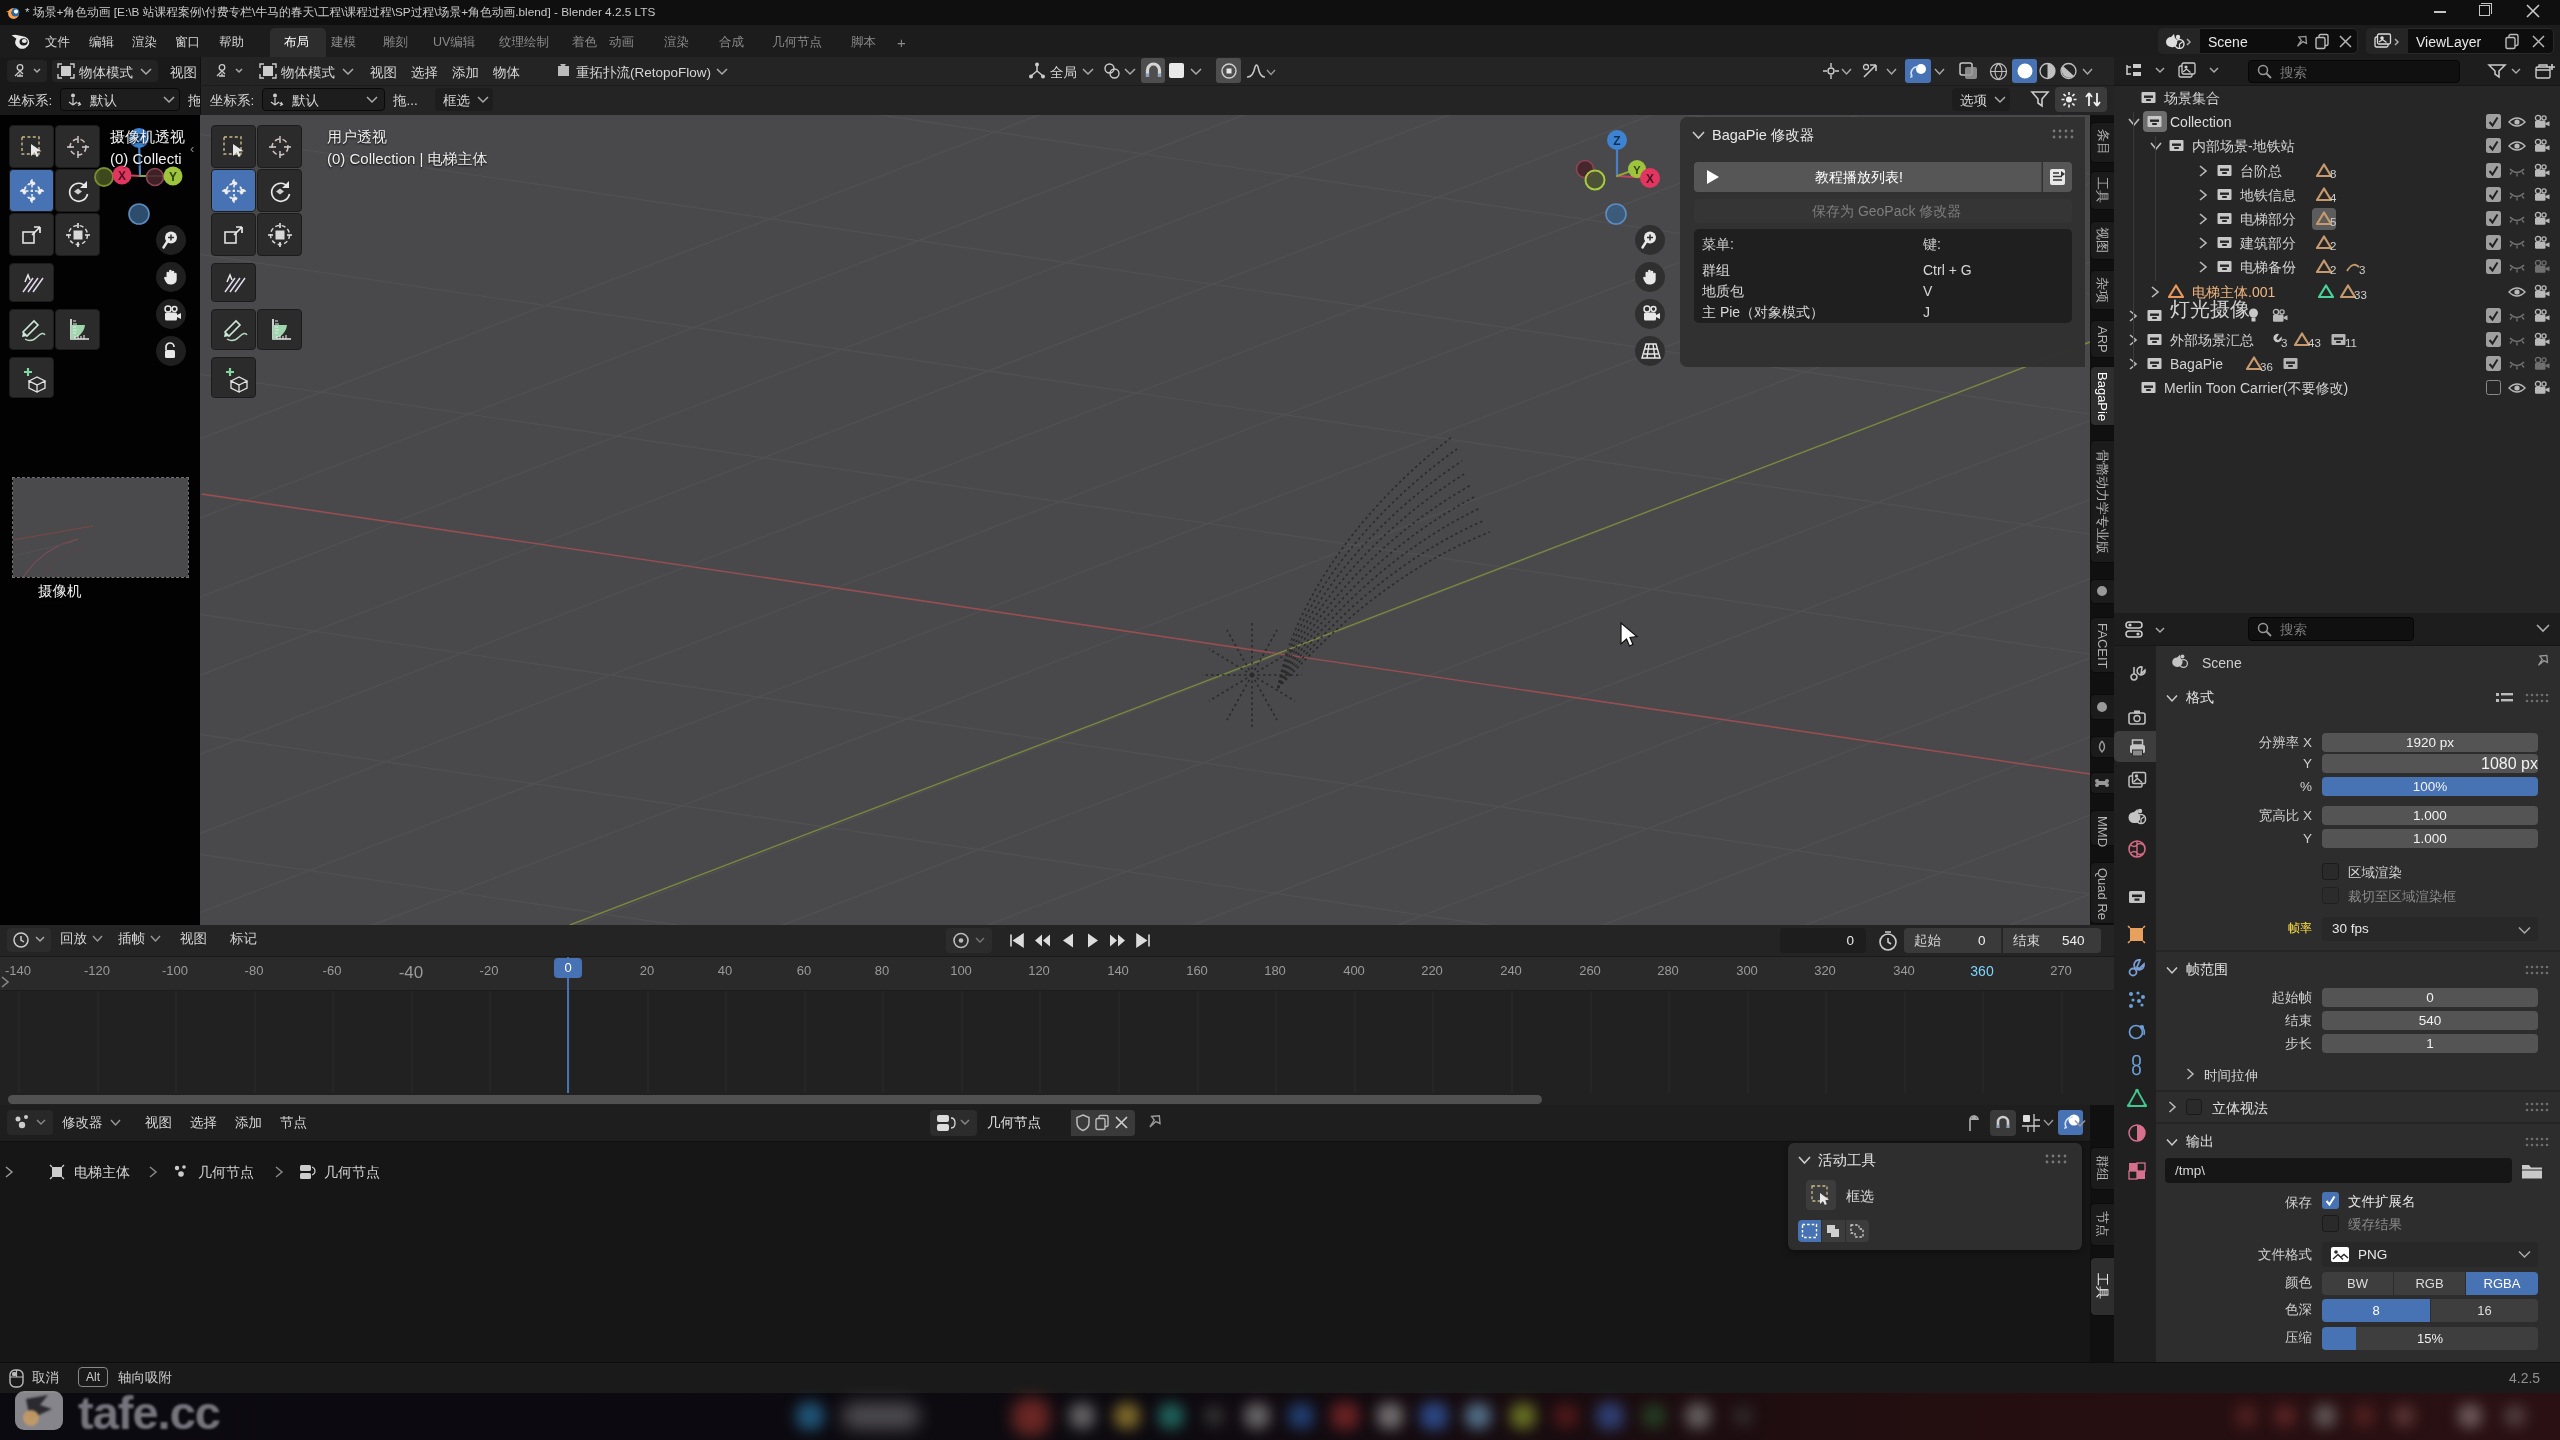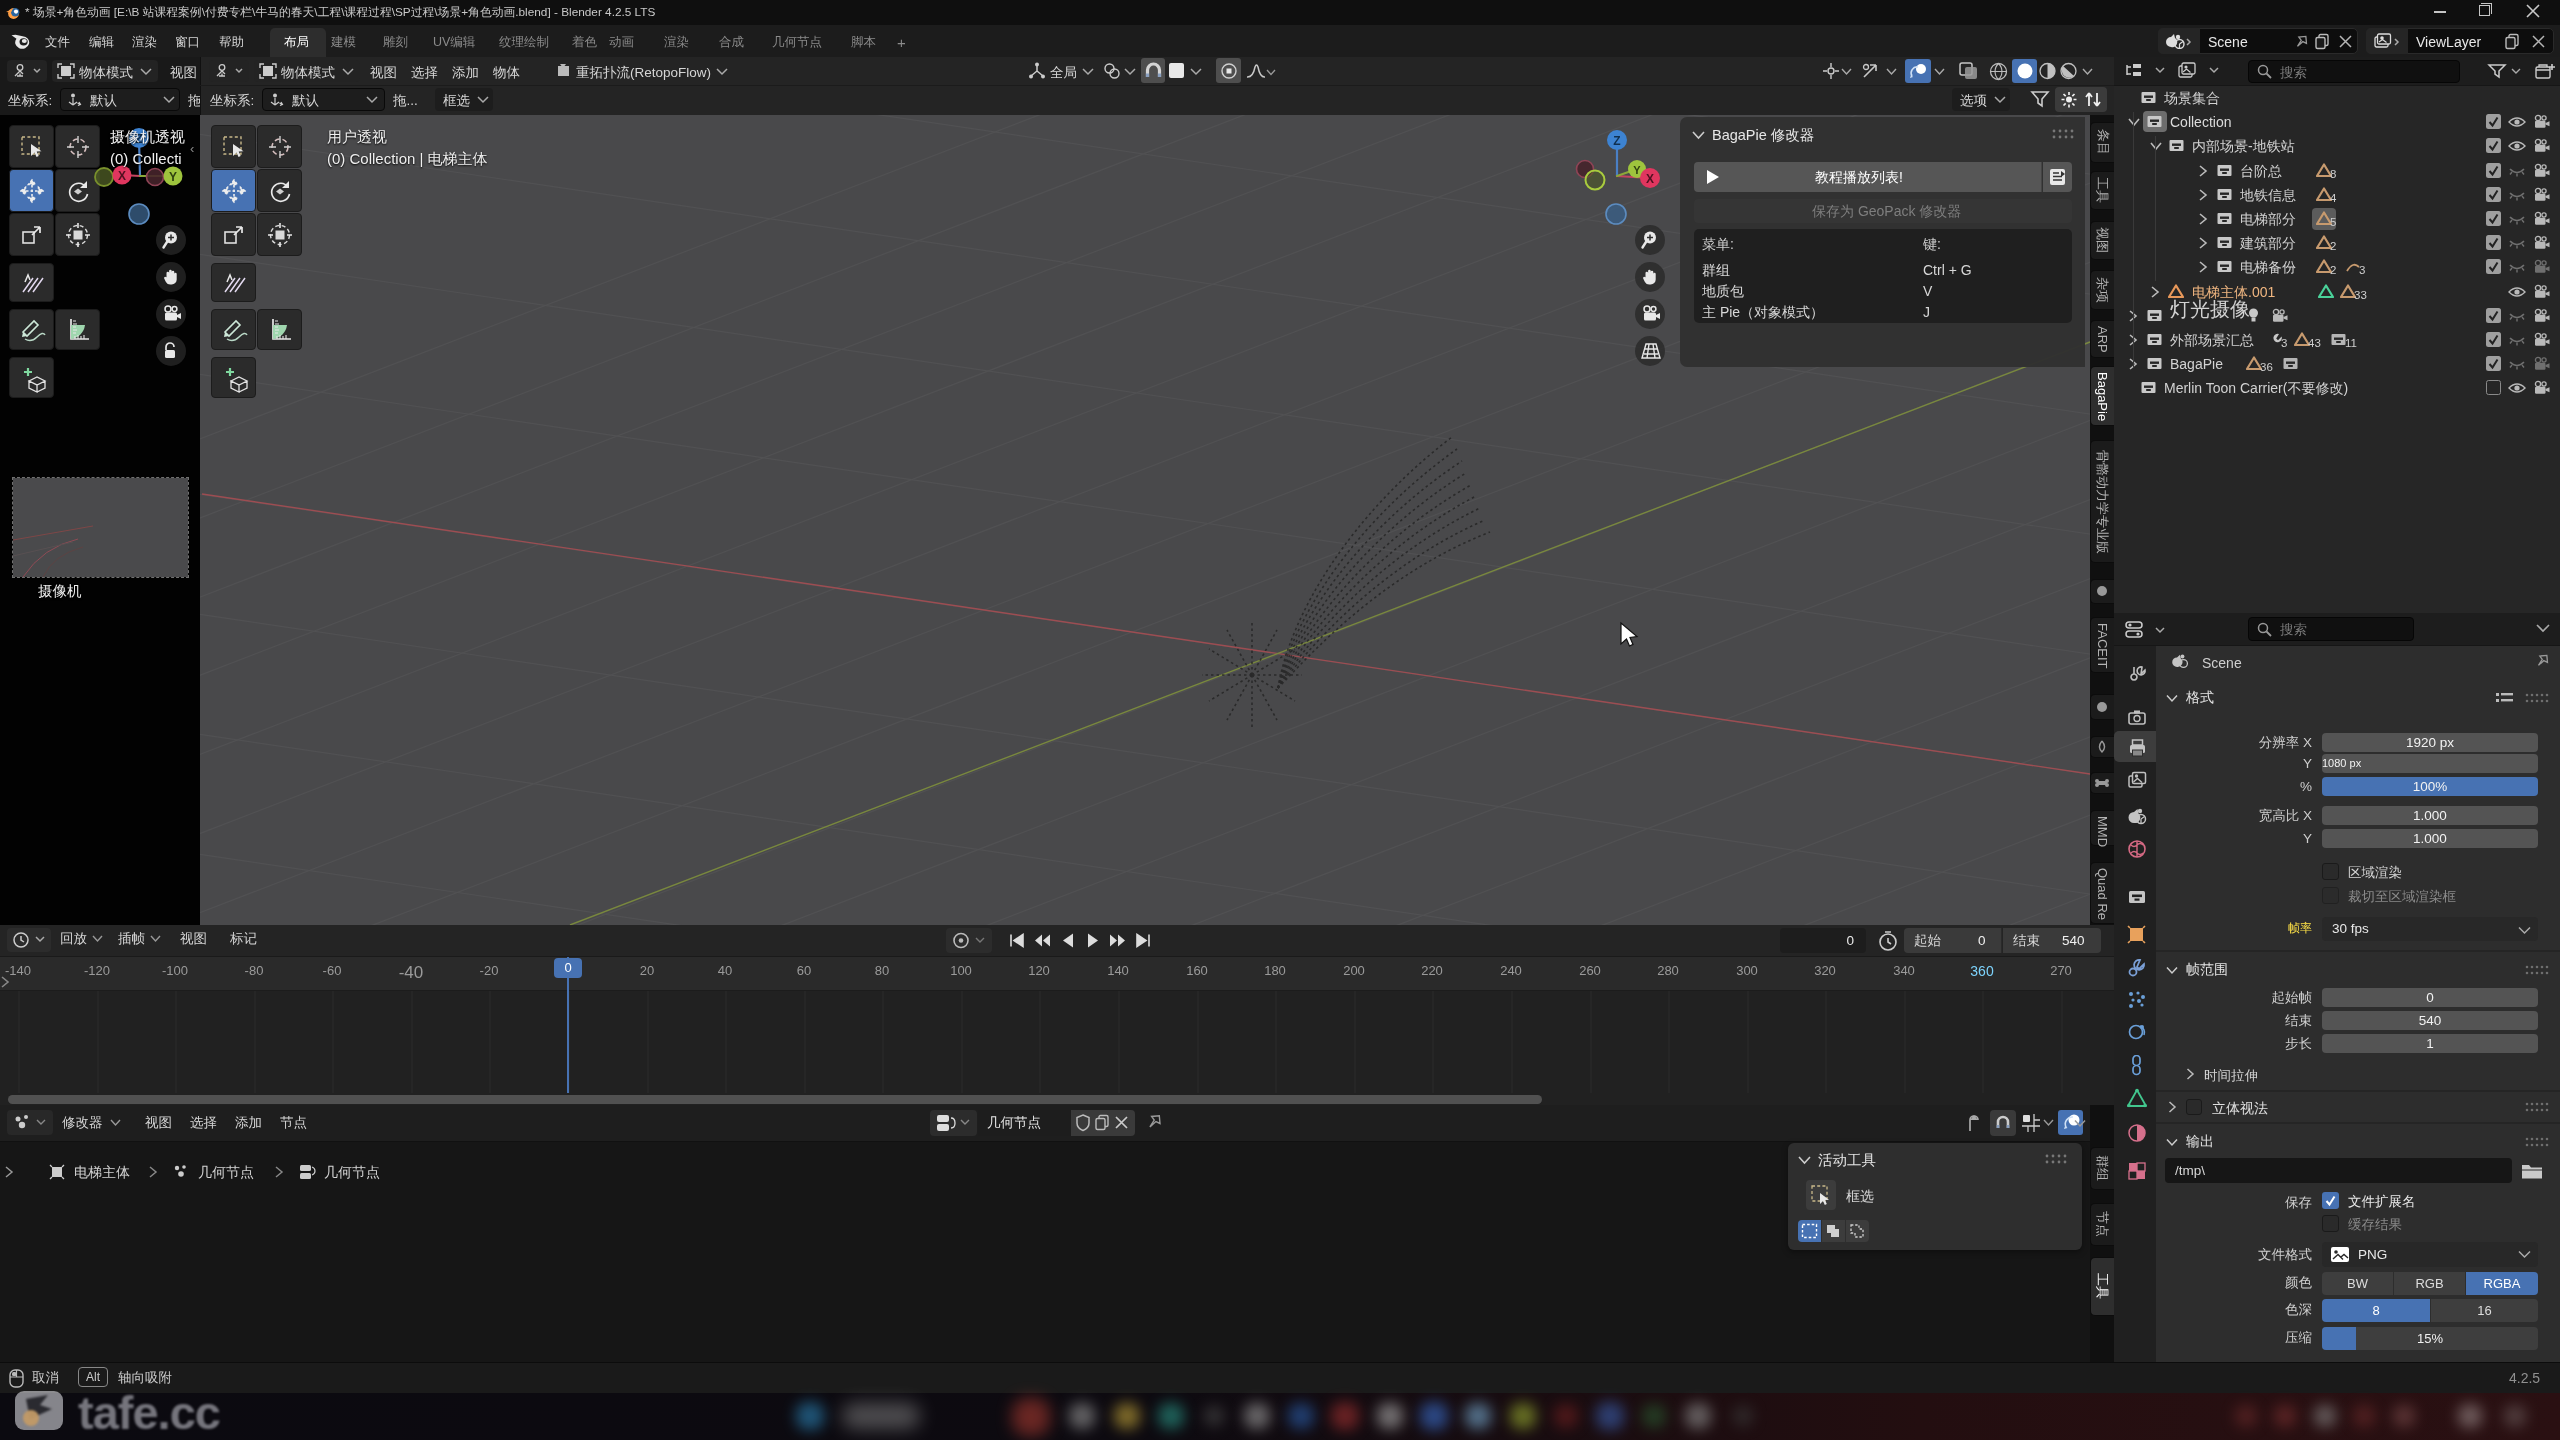--- a/index.html
+++ b/index.html
@@ -1196,21 +1196,21 @@
       <circle cx="3" cy="9" r="1.3"></circle>
       <circle cx="8" cy="9" r="1.3"></circle>
       <circle cx="13" cy="9" r="1.3"></circle>
       <circle cx="18" cy="9" r="1.3"></circle>
       <circle cx="23" cy="9" r="1.3"></circle>
     </g>
   </svg>
 <div class="abs tx" style="left:2312px;top:736px;font-size:13.5px;color:#cfcfcf;transform:translateX(-100%)">分辨率 X</div>
 <div class="abs" style="left:2322px;top:733px;width:216px;height:19px;background:#545454;border-radius:4px;color:#f2f2f2;font-size:13.5px;line-height:19px;text-align:center;white-space:nowrap">1920 px</div>
 <div class="abs tx" style="left:2312px;top:757px;font-size:13.5px;color:#cfcfcf;transform:translateX(-100%)">Y</div>
-<div class="abs" style="left:2322px;top:754px;width:216px;height:19px;background:#545454;border-radius:4px;color:#f2f2f2;font-size:11px;line-height:19px;text-align:left;white-space:nowrap">1080 px</div>
+<div class="abs" style="left:2322px;top:754px;width:216px;height:19px;background:#545454;border-radius:4px;color:#f2f2f2;font-size:16px;line-height:19px;text-align:right;white-space:nowrap">1080 px</div>
 <div class="abs tx" style="left:2312px;top:780px;font-size:13.5px;color:#cfcfcf;transform:translateX(-100%)">%</div>
 <div class="abs" style="left:2322px;top:777px;width:216px;height:19px;background:#4772b3;border-radius:4px;color:#f2f2f2;font-size:13.5px;line-height:19px;text-align:center;white-space:nowrap">100%</div>
 <div class="abs tx" style="left:2312px;top:809px;font-size:13.5px;color:#cfcfcf;transform:translateX(-100%)">宽高比 X</div>
 <div class="abs" style="left:2322px;top:806px;width:216px;height:19px;background:#545454;border-radius:4px;color:#f2f2f2;font-size:13.5px;line-height:19px;text-align:center;white-space:nowrap">1.000</div>
 <div class="abs tx" style="left:2312px;top:832px;font-size:13.5px;color:#cfcfcf;transform:translateX(-100%)">Y</div>
 <div class="abs" style="left:2322px;top:829px;width:216px;height:19px;background:#545454;border-radius:4px;color:#f2f2f2;font-size:13.5px;line-height:19px;text-align:center;white-space:nowrap">1.000</div>
 <div class="abs" style="left:2322px;top:863px;width:17px;height:17px;background:#2a2a2a;border:1px solid #1a1a1a;border-radius:3px"></div>
 <div class="abs tx" style="left:2348px;top:866px;font-size:13.5px;color:#d8d8d8">区域渲染</div>
 <div class="abs" style="left:2322px;top:887px;width:17px;height:17px;background:#2a2a2a;border:1px solid #1a1a1a;border-radius:3px;opacity:.6"></div>
 <div class="abs tx" style="left:2348px;top:890px;font-size:13.5px;color:#8a8a8a">裁切至区域渲染框</div>
@@ -1387,21 +1387,21 @@
 <div class="abs" style="left:568px;top:963px;transform:translateX(-50%);color:#9a9a9a;font-size:13px">0</div>
 <div class="abs" style="left:647px;top:963px;transform:translateX(-50%);color:#9a9a9a;font-size:13px">20</div>
 <div class="abs" style="left:725px;top:963px;transform:translateX(-50%);color:#9a9a9a;font-size:13px">40</div>
 <div class="abs" style="left:804px;top:963px;transform:translateX(-50%);color:#9a9a9a;font-size:13px">60</div>
 <div class="abs" style="left:882px;top:963px;transform:translateX(-50%);color:#9a9a9a;font-size:13px">80</div>
 <div class="abs" style="left:961px;top:963px;transform:translateX(-50%);color:#9a9a9a;font-size:13px">100</div>
 <div class="abs" style="left:1039px;top:963px;transform:translateX(-50%);color:#9a9a9a;font-size:13px">120</div>
 <div class="abs" style="left:1118px;top:963px;transform:translateX(-50%);color:#9a9a9a;font-size:13px">140</div>
 <div class="abs" style="left:1197px;top:963px;transform:translateX(-50%);color:#9a9a9a;font-size:13px">160</div>
 <div class="abs" style="left:1275px;top:963px;transform:translateX(-50%);color:#9a9a9a;font-size:13px">180</div>
-<div class="abs" style="left:1354px;top:963px;transform:translateX(-50%);color:#9a9a9a;font-size:13px">200</div>
+<div class="abs" style="left:1354px;top:963px;transform:translateX(-50%);color:#9a9a9a;font-size:13px">400</div>
 <div class="abs" style="left:1432px;top:963px;transform:translateX(-50%);color:#9a9a9a;font-size:13px">220</div>
 <div class="abs" style="left:1511px;top:963px;transform:translateX(-50%);color:#9a9a9a;font-size:13px">240</div>
 <div class="abs" style="left:1590px;top:963px;transform:translateX(-50%);color:#9a9a9a;font-size:13px">260</div>
 <div class="abs" style="left:1668px;top:963px;transform:translateX(-50%);color:#9a9a9a;font-size:13px">280</div>
 <div class="abs" style="left:1747px;top:963px;transform:translateX(-50%);color:#9a9a9a;font-size:13px">300</div>
 <div class="abs" style="left:1825px;top:963px;transform:translateX(-50%);color:#9a9a9a;font-size:13px">320</div>
 <div class="abs" style="left:1904px;top:963px;transform:translateX(-50%);color:#9a9a9a;font-size:13px">340</div>
 <div class="abs" style="left:1982px;top:963px;transform:translateX(-50%);color:#7dd3fc;font-size:14px">360</div>
 <div class="abs" style="left:2061px;top:963px;transform:translateX(-50%);color:#9a9a9a;font-size:13px">270</div>
 <div class="abs" style="left:18px;top:990px;width:2px;height:103px;background:#262626"></div>

